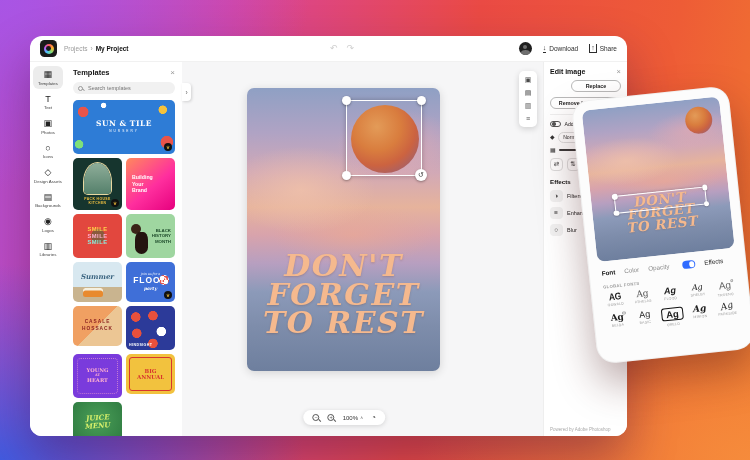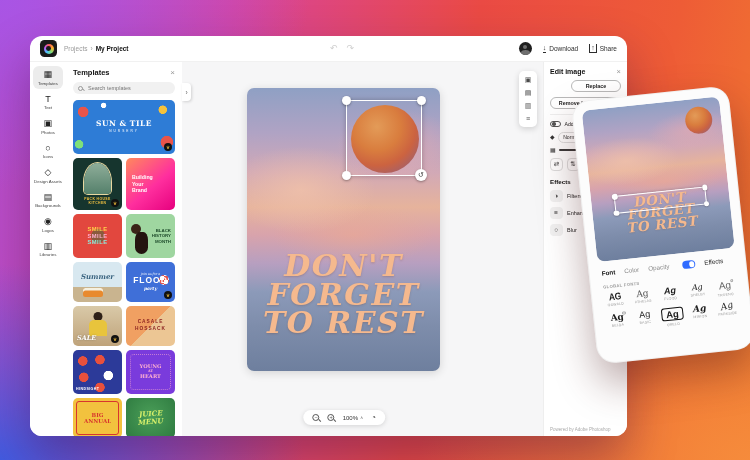--- a/index.html
+++ b/index.html
@@ -322,24 +322,20 @@
           </div>
           <div class="tcard t6 h40">
             <div class="tl l0">Summer</div>
           </div>
           <div class="tcard t7 h40">
             <div class="tl l0">join us for a</div>
             <div class="tl l1">FLOOD</div>
             <div class="tl l2">party</div>
             <span class="crown">♛</span>
           </div>
-          <div class="tcard t8 h40">
-            <div class="tl l0">SALE</div>
-            <span class="crown">♛</span>
-          </div>
           <div class="tcard t9 h40">
             <div class="tl l0">CASALE</div>
             <div class="tl l1">HOSSACK</div>
           </div>
           <div class="tcard t10 h44">
             <div class="tl l0">HINDSIGHT</div>
           </div>
           <div class="tcard t11 h44">
             <div class="tl l0">YOUNG</div>
             <div class="tl l1">AT</div>

